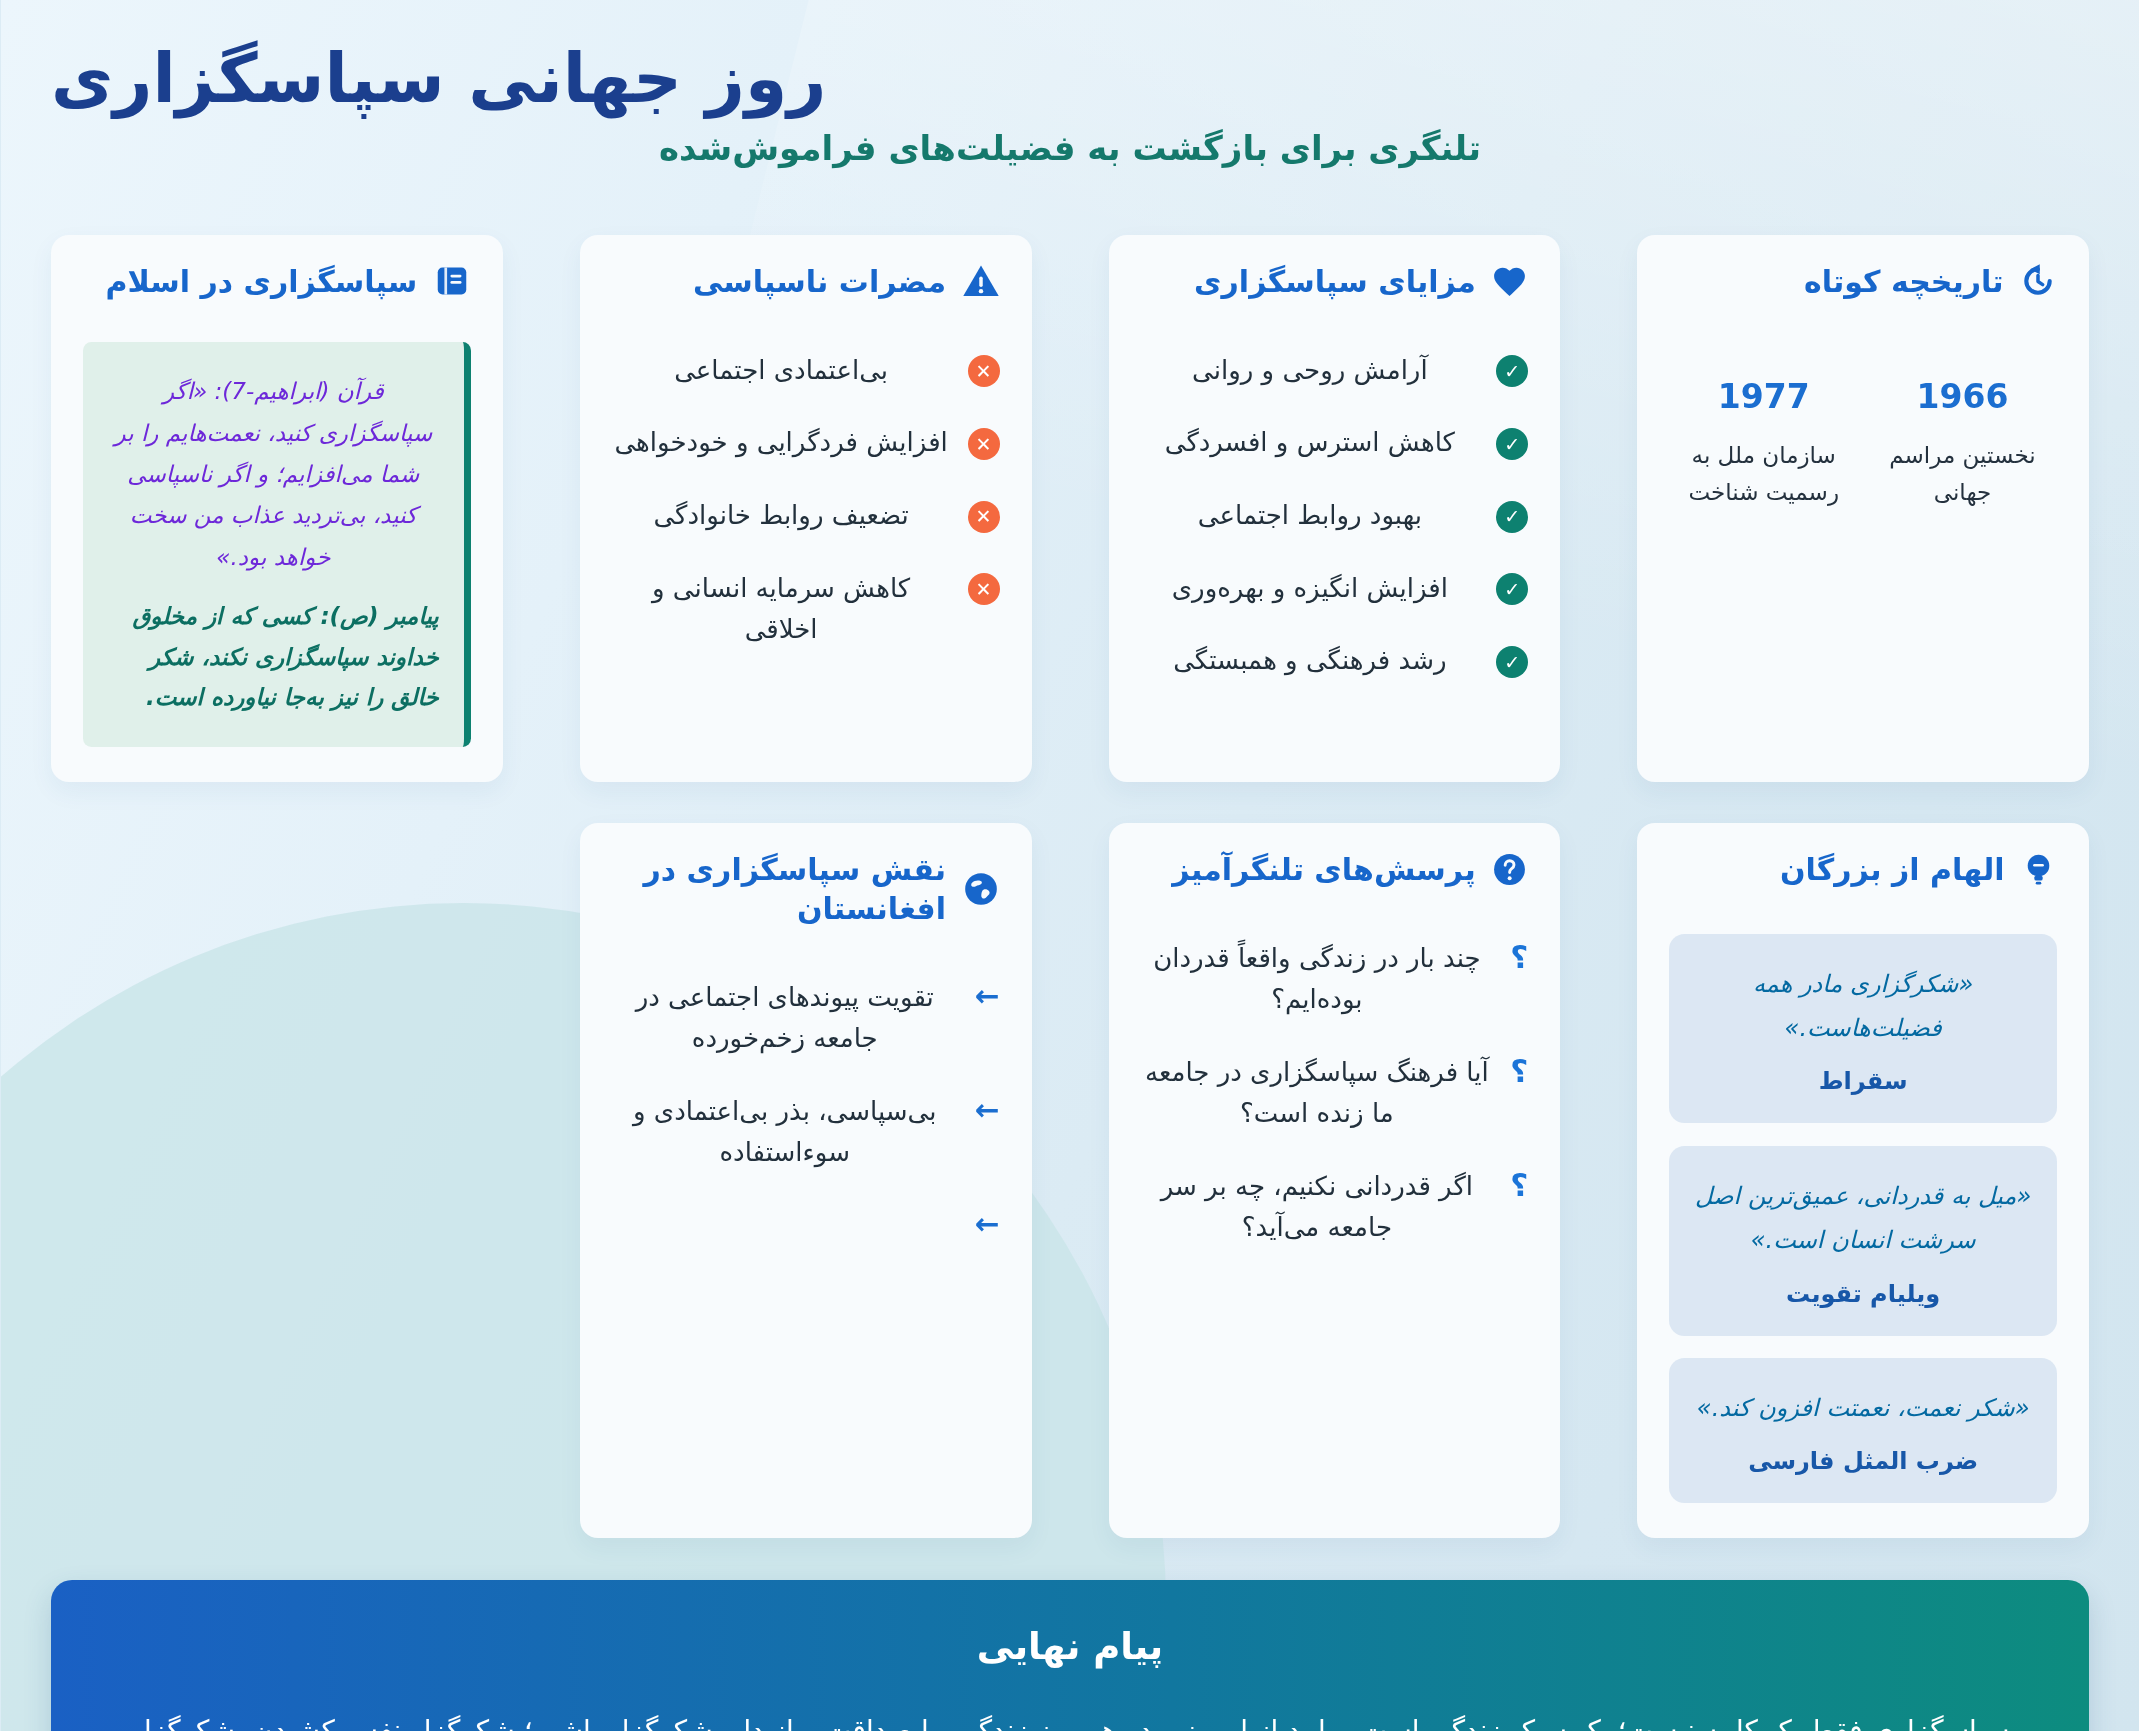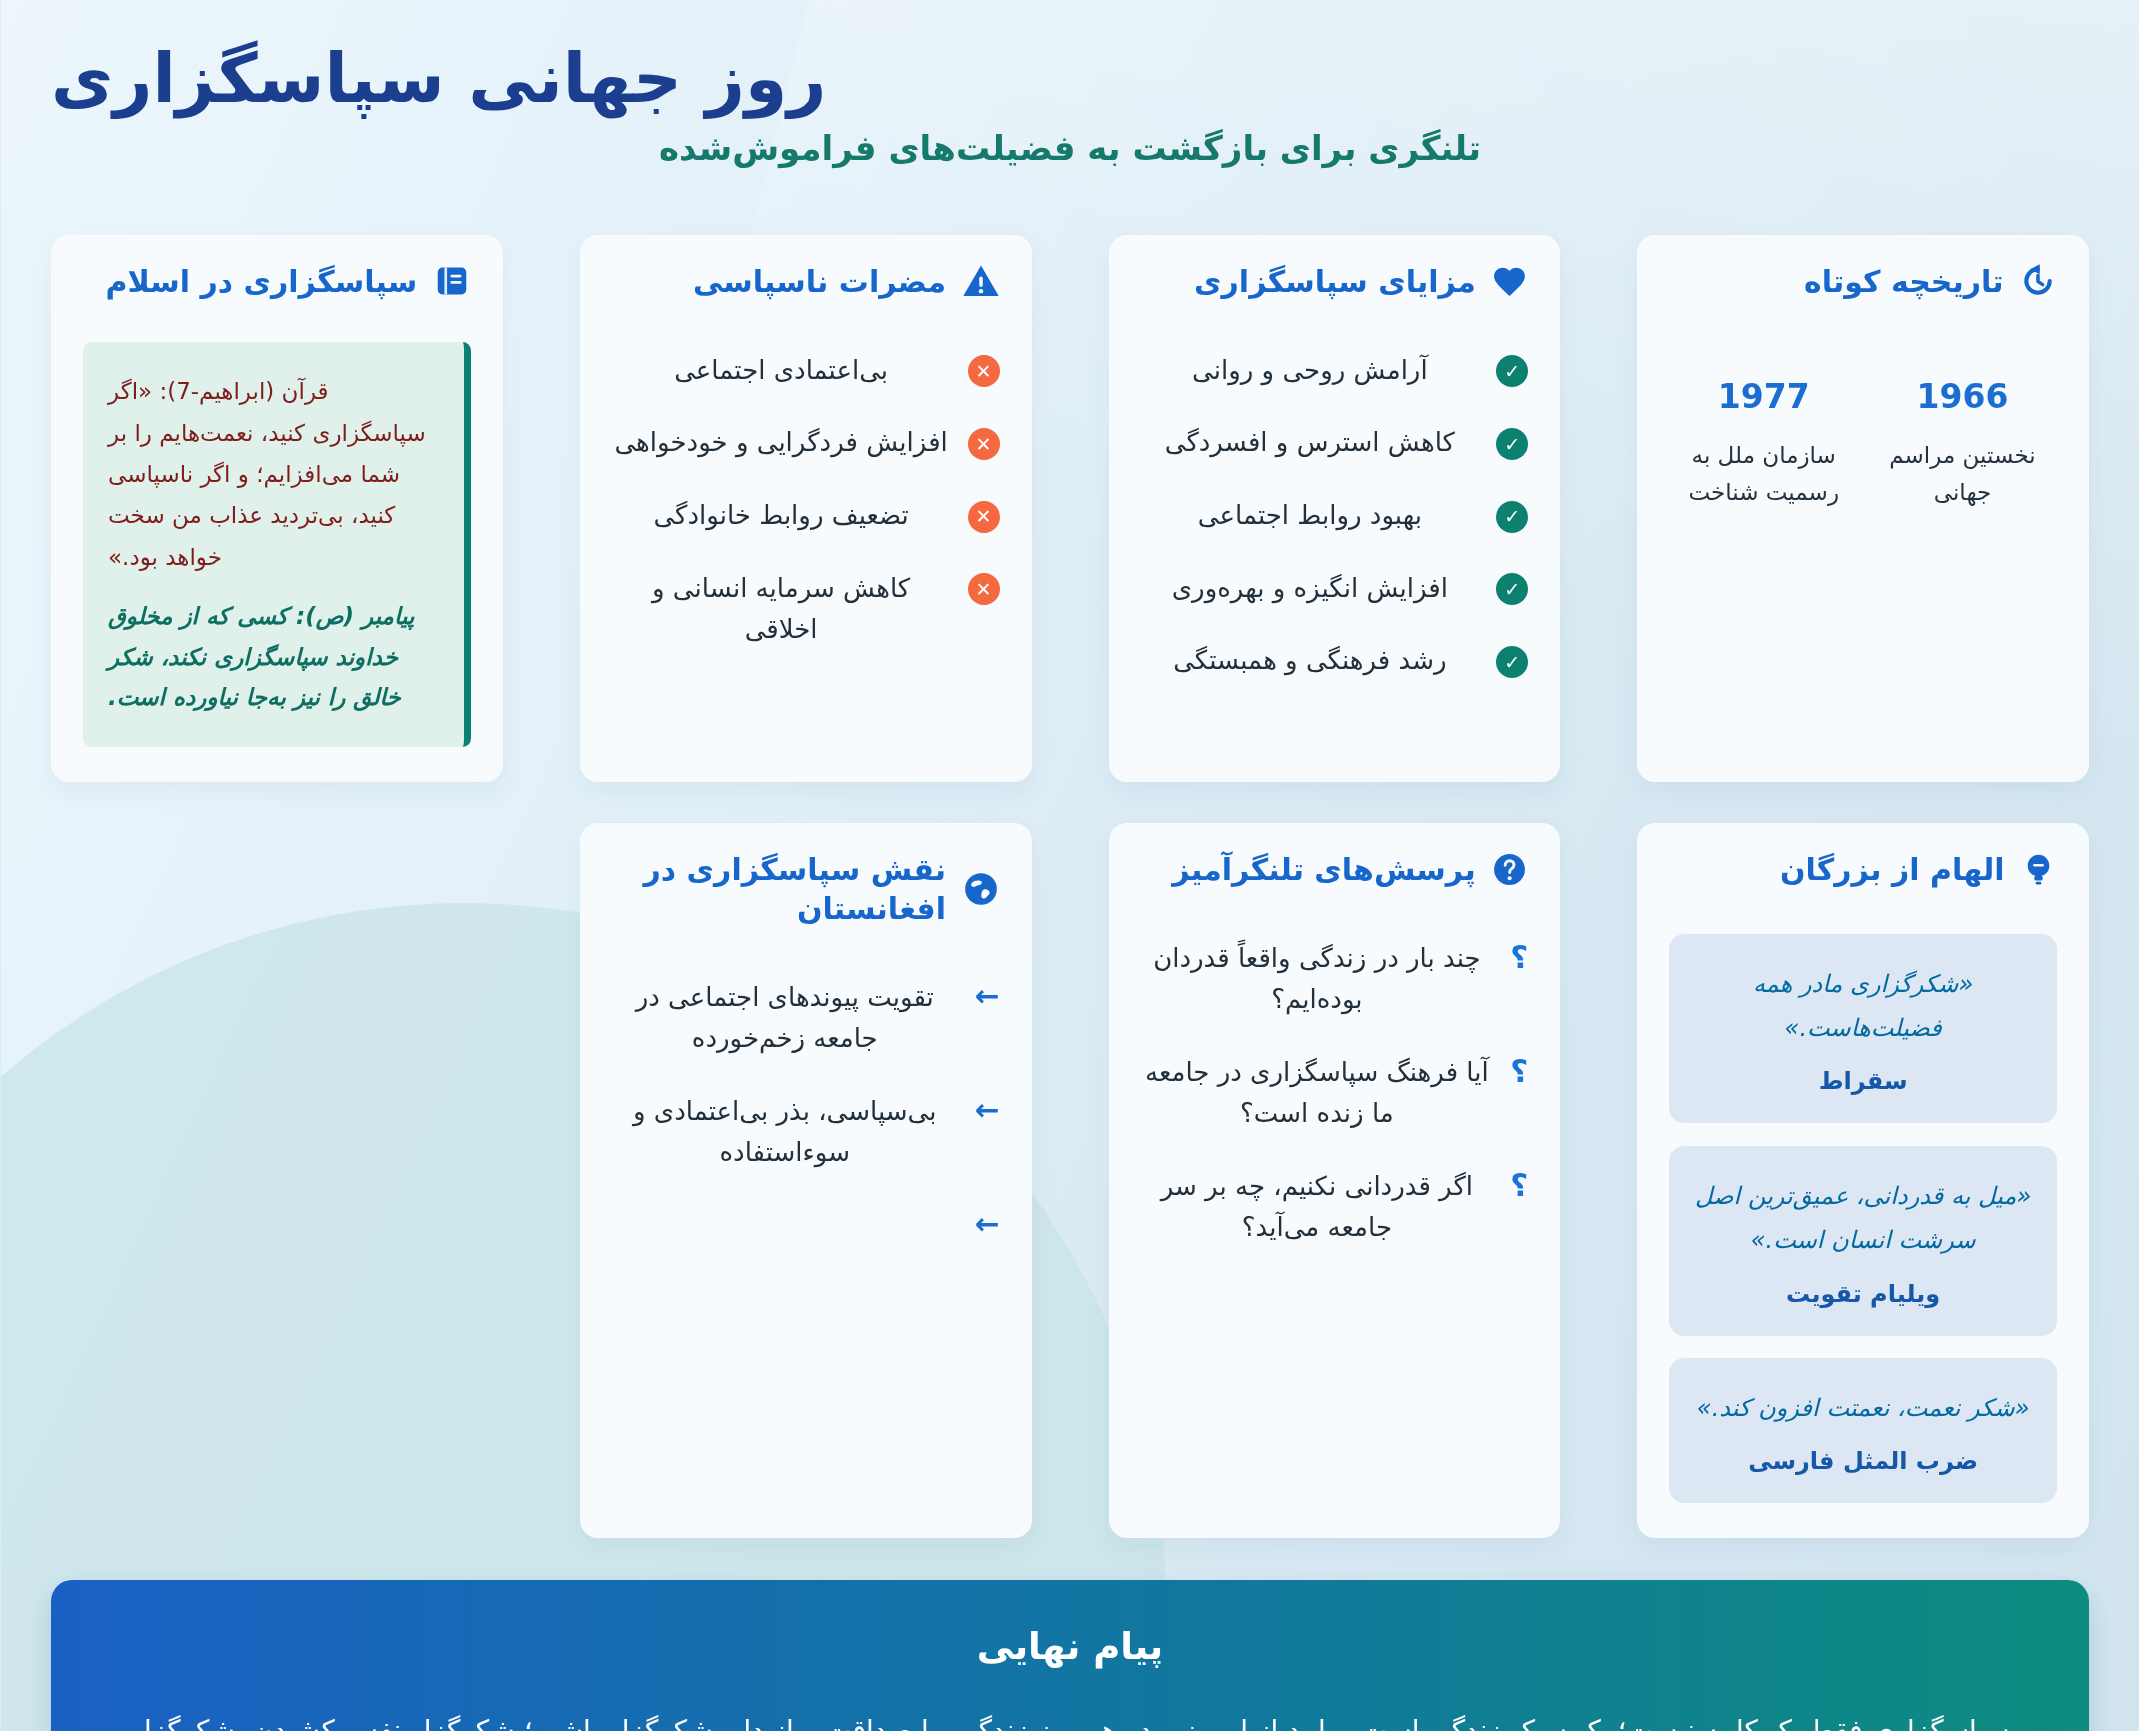--- a/index.html
+++ b/index.html
@@ -44,22 +44,22 @@
   .bullet-round{flex:0 0 auto;width:32px;height:32px;border-radius:50%;margin-top:5.6px;
         display:flex;align-items:center;justify-content:center;color:#fff;font-size:19px;font-weight:bold;}
   .bullet-check{background:#0d8170;}
   .bullet-x{background:#f4693f;}
   .bullet-q{flex:0 0 auto;color:#1b74d8;font-weight:bold;font-size:31px;line-height:1.25;}
   .bullet-arrow{flex:0 0 auto;color:#1b6ed0;font-weight:bold;font-size:29.5px;line-height:1.35;}
 
   
   .islam-box{margin-top:41px;background:#e0f0ea;border-radius:8.4px;border-left:0;
              border-right:7.7px solid #0d8170;padding:29.5px 25px;}
-  .quran{color:#7f1d1d;font-size:23px;line-height:1.8;text-align:left;margin:0;}
-  .prophet{color:#0c6f62;font-size:23px;font-style:italic;font-weight:bold;line-height:1.75;text-align:left;margin:18px 0 0;}
+  .quran{color:#6d28d9;font-size:23px;font-style:italic;line-height:1.8;text-align:center;margin:0;}
+  .prophet{color:#0c6f62;font-size:23px;font-style:italic;font-weight:bold;line-height:1.75;text-align:right;margin:18px 0 0;}
 
   
   .quotes{margin-top:45px;}
   .quote-card{background:#dce7f3;border-radius:15.5px;padding:28px 21px;margin-top:22.5px;text-align:center;}
   .quote-card:first-child{margin-top:0;}
   .quote-text{margin:0;color:#0369a1;font-size:24px;font-style:italic;line-height:1.85;}
   .quote-author{margin:17px 0 0;color:#1757a8;font-size:24px;font-weight:bold;}
 
   
   .banner{margin-top:42px;border-radius:21px;padding:45px 70px 52px;text-align:center;color:#fff;

